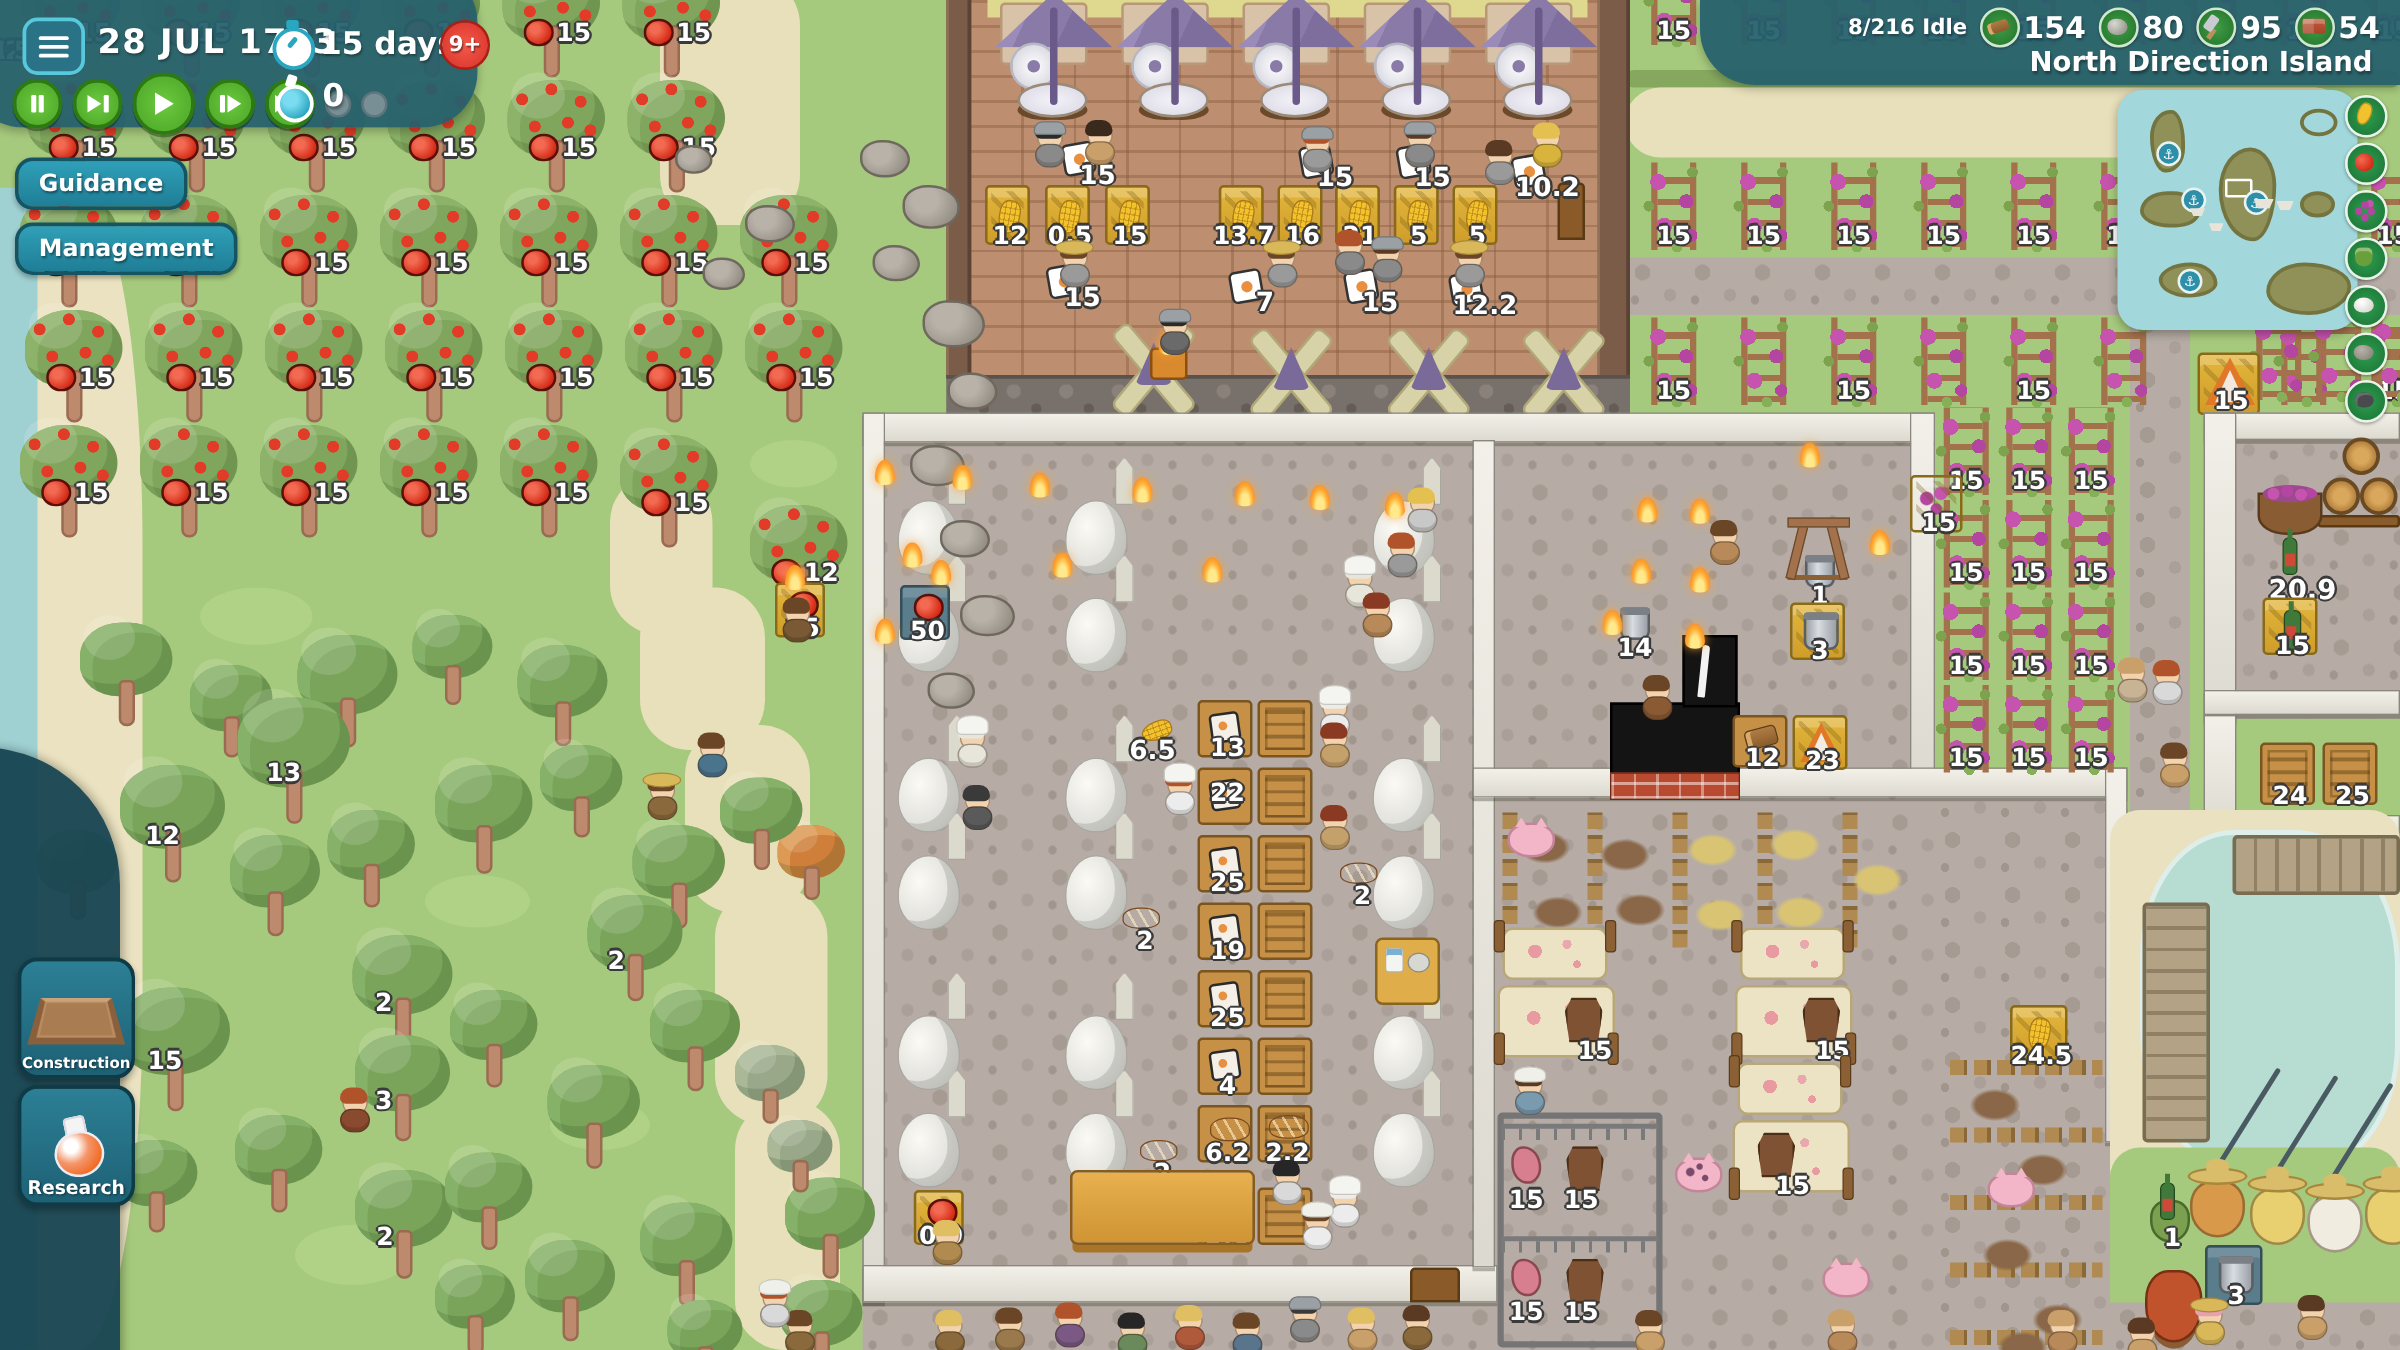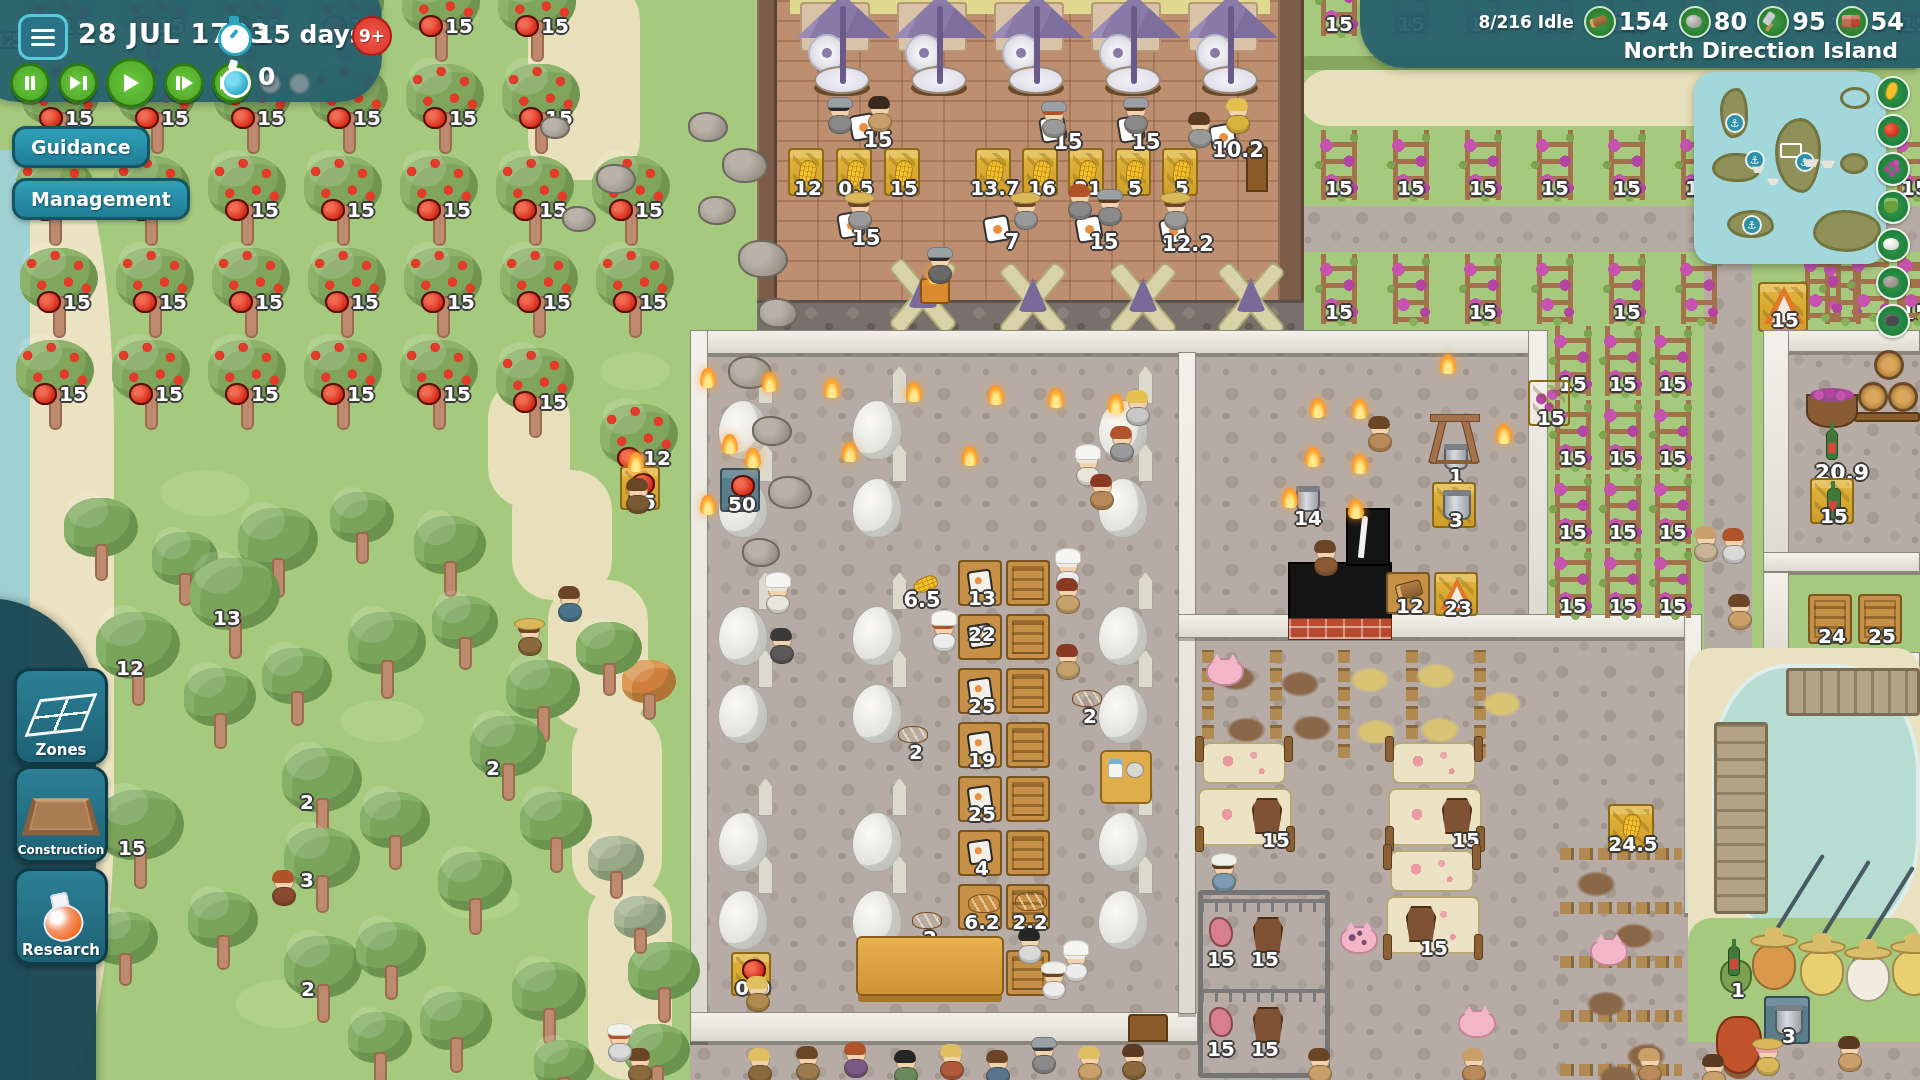--- a/index.html
+++ b/index.html
@@ -1717,24 +1717,20 @@
       <div class="ric g-corn"></div>
       <div class="ric g-apple"></div>
       <div class="ric g-grapes"></div>
       <div class="ric g-sack"></div>
       <div class="ric g-flour"></div>
       <div class="ric g-stone"></div>
       <div class="ric g-coal"></div>
     </div>
 
   <div class="hud sbar"></div>
-  <div class="hud tbtn" style="top:668px;">
-    <span class="izones"></span>
-    <span>Zones</span>
-  </div>
   <div class="hud tbtn" style="top:766px;font-size:12px;">
     <span class="iconstr"></span>
     <span>Construction</span>
   </div>
   <div class="hud tbtn" style="top:868px;">
     <span class="iresearch">
         <span class="nck2"></span>
         <span class="blb2"></span>
       </span>
     <span>Research</span>

